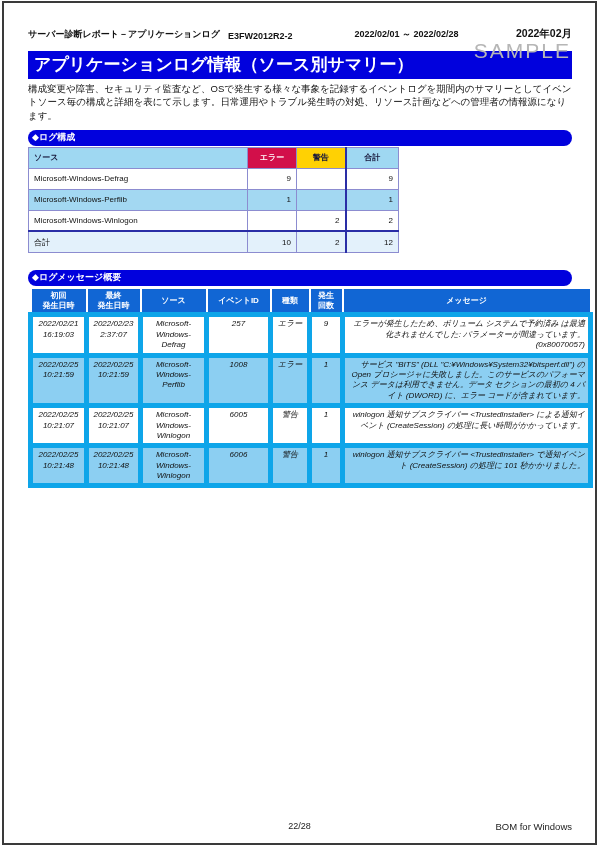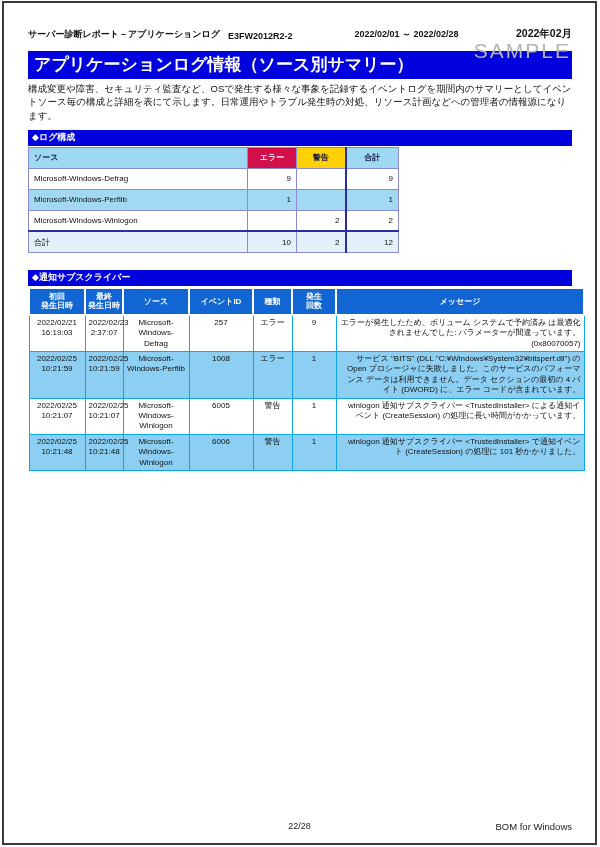--- a/index.html
+++ b/index.html
@@ -17,21 +17,21 @@
   .doc-header .sysid { margin-left:8px; }
   .doc-header .period { margin-left:62px; }
   .doc-header .month { margin-left:auto; font-size:10.5px; }
 
   .title-bar { margin-top:10px; background:#0101dd; color:#fff;
     font-size:17px; font-weight:bold; padding:2px 6px 3px 6px; }
 
   .desc { margin-top:3px; font-size:9.5px; line-height:1.4; color:#111; }
 
   .section-bar { background:#0101dd; color:#fff; font-size:9px;
-    font-weight:bold; padding:1px 4px 2px 4px; }
+    font-weight:bold; padding:1px 4px 2px 4px;border-radius:8px; }
   .sb1 { margin-top:8px; }
   .sb2 { margin-top:17px; }
 
   
   table { border-collapse:collapse; table-layout:fixed; }
   .t1 { width:370px; margin-top:1px; font-size:8px; }
   .t1 th, .t1 td { border:1px solid #8c8cd0; height:21px; padding:1px 5px; }
   .t1 th { font-weight:bold; }
   .t1 .c-src  { width:219px; text-align:left; }
   .t1 .c-err  { width:49px;  text-align:center; }
@@ -42,24 +42,24 @@
   .t1 .h-err { background:#d20f4a; color:#fff; }
   .t1 .h-warn { background:#ffd103; color:#16163a; }
   .t1 .row-alt td { background:#a3d8f2; }
   .t1 .row-total td { background:#e3f1fb; border-top:2px solid #2a2ea6; font-size:8px; }
 
   
   .t2 { width:544px; margin-top:1px; font-size:8px; }
   .t2 th { background:#1166d4; color:#fff; font-weight:bold;
     border:2px solid #fff; height:27px; padding:1px 2px; text-align:center;
     white-space:pre-line; line-height:1.2; }
-  .t2 td { border:1px solid #0ea5e9; padding:2px 3px; vertical-align:top;
-    text-align:center; line-height:1.3; }
-  .t2 .c1 { width:56px; } .t2 .c2 { width:38px; } .t2 .c3 { width:66px; }
-  .t2 .c4 { width:64px; } .t2 .c5 { width:39px; } .t2 .c6 { width:44px; }
+  .t2 td { border:5px solid #0ea5e9; padding:2px 3px; vertical-align:top;
+    text-align:center; line-height:1.3;font-style:italic; }
+  .t2 .c1 { width:56px; } .t2 .c2 { width:54px; } .t2 .c3 { width:66px; }
+  .t2 .c4 { width:64px; } .t2 .c5 { width:39px; } .t2 .c6 { width:33px; }
   .t2 .c7 { width:248px; }
   .t2 td.c7 { text-align:right; padding-left:4px; }
   .t2 .row-alt td { background:#8ccff2; }
   .pre { white-space:pre-line; }
 
   .footer { position:absolute; left:0; right:0; bottom:34px; height:12px;
     font-size:9px; color:#222; }
   .footer .pageno { position:absolute; left:50%; transform:translateX(-50%); }
   .footer .product { position:absolute; right:23px; font-size:9.5px; }
 </style>
@@ -114,21 +114,21 @@
         </tr>
         <tr class="row-total">
           <td class="c-src">合計</td>
           <td class="c-err">10</td>
           <td class="c-warn">2</td>
           <td class="c-tot">12</td>
         </tr>
       </tbody>
     </table>
 
-    <div class="section-bar sb2">◆通知サブスクライバー</div>
+    <div class="section-bar sb2">◆ログメッセージ概要</div>
 
     <table class="t2">
       <thead>
         <tr>
           <th class="c1">初回
 発生日時</th>
           <th class="c2">最終
 発生日時</th>
           <th class="c3">ソース</th>
           <th class="c4">イベントID</th>

